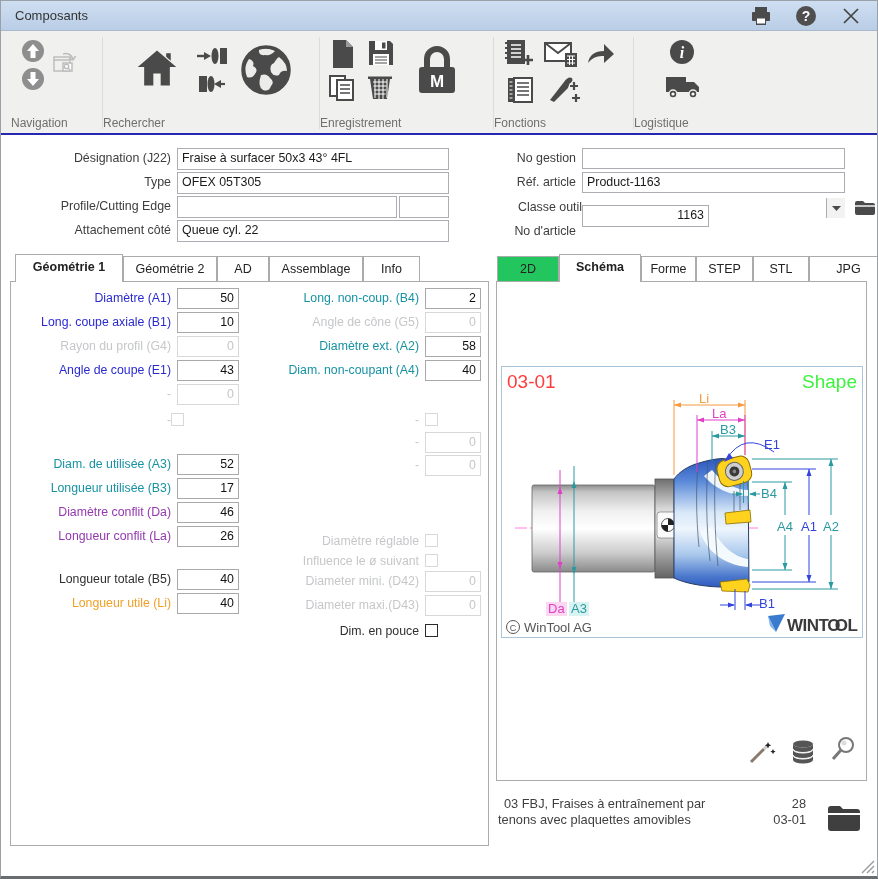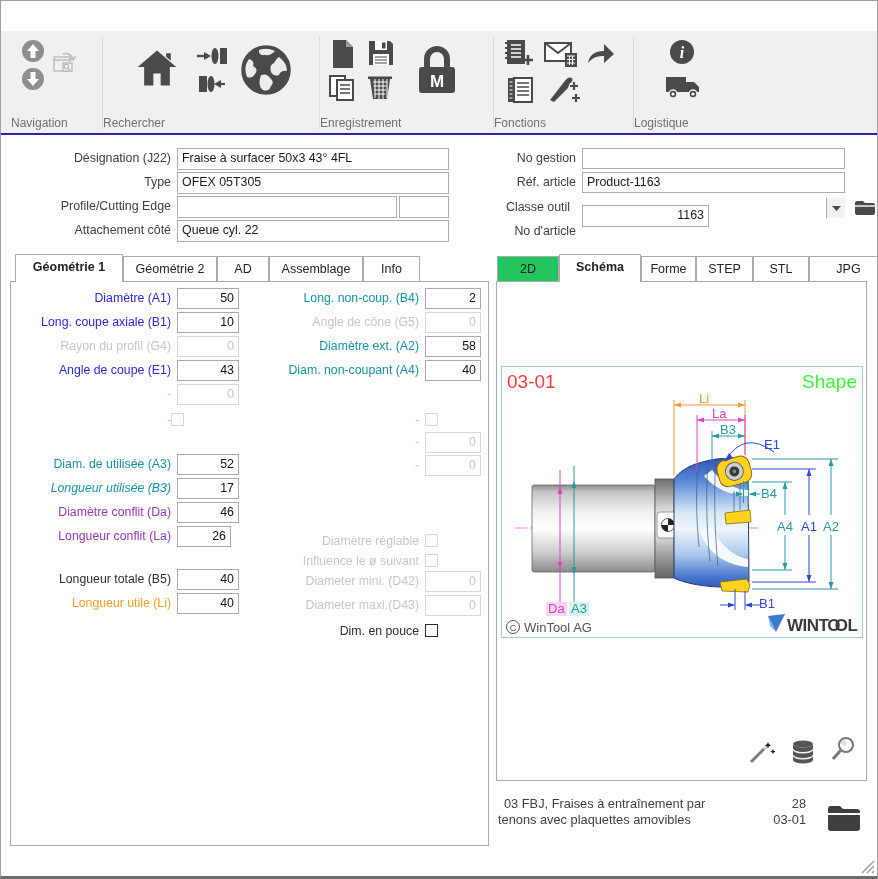--- a/index.html
+++ b/index.html
@@ -28,20 +28,44 @@
 .c-blue { color:#2a2ad0; } .c-teal { color:#1792a2; } .c-purple { color:#9438b0; }
 .c-orange { color:#f0a028; } .c-black { color:#2f2f2f; } .c-dis { color:#c6c7c9; }
 .drawbox { position:absolute; left:500px; top:365px; width:362px; height:272px; border:1px solid #aac4da; }
 .ft { position:absolute; font-size:12.8px; color:#3f3f3f; }
 </style>
 </head>
 <body>
 
 <div class="window">
 
+  <div class="titlebar">
+    <span class="title">Composants</span>
+    <div class="tb-btn" style="left:748px;">
+      <svg width="24" height="22" viewBox="0 0 24 22">
+          <g fill="#4b4b4b">
+            <rect x="6" y="2" width="12" height="5"></rect>
+            <rect x="3" y="7" width="18" height="9" rx="1"></rect>
+            <rect x="7" y="12" width="10" height="8" fill="#4b4b4b"></rect>
+            <rect x="8" y="13.5" width="8" height="5" fill="#fff"></rect>
+          </g>
+        </svg>
+    </div>
+    <div class="tb-btn" style="left:793px;">
+      <svg width="24" height="22" viewBox="0 0 24 22">
+          <circle cx="12" cy="11" r="10" fill="#4f4f4f"></circle>
+          <text x="12" y="16" font-size="14" font-weight="bold" fill="#fff" text-anchor="middle" font-family="Liberation Sans,sans-serif">?</text>
+        </svg>
+    </div>
+    <div class="tb-btn" style="left:838px;">
+      <svg width="24" height="22" viewBox="0 0 24 22">
+          <path d="M5 4 L19 18 M19 4 L5 18" stroke="#444" stroke-width="1.7" fill="none"></path>
+        </svg>
+    </div>
+  </div>
 
   <div class="ribbon"></div>
   <div class="rib-sep" style="left:101px;"></div>
   <div class="rib-sep" style="left:318px;"></div>
   <div class="rib-sep" style="left:492px;"></div>
   <div class="rib-sep" style="left:632px;"></div>
 
   <div class="rib-ico" style="left:20px; top:38px;">
     <svg width="24" height="24" viewBox="0 0 24 24">
         <circle cx="12" cy="12" r="11" fill="#8e8e8e"></circle>
@@ -207,21 +231,21 @@
   <div class="flabel" style="left:20px; top:195px; width:150px;">Profile/Cutting Edge</div>
   <div class="inp" style="left:176px; top:195px; width:220px; height:22px;"></div>
   <div class="inp" style="left:398px; top:195px; width:50px; height:22px;"></div>
   <div class="flabel" style="left:20px; top:219px; width:150px;">Attachement côté</div>
   <div class="inp" style="left:176px; top:219px; width:272px; height:22px;">Queue cyl. 22</div>
 
   <div class="flabel" style="left:455px; top:147px; width:120px;">No gestion</div>
   <div class="inp" style="left:581px; top:147px; width:263px; height:21px;"></div>
   <div class="flabel" style="left:455px; top:171px; width:120px;">Réf. article</div>
   <div class="inp" style="left:581px; top:171px; width:263px; height:21px;">Product-1163</div>
-  <div class="flabel" style="left:449px; top:196px; width:120px;">Classe outil</div>
+  <div class="flabel" style="left:461px; top:196px; width:120px;">Classe outil</div>
   <div style="position:absolute; left:825px; top:197px; width:19px; height:20px; border-left:1px solid #abadb3; background:#f2f2f2;">
     <svg width="19" height="20" viewBox="0 0 19 20">
         <path d="M5 8 h9 l-4.5 5 z" fill="#4a4a4a"></path>
       </svg>
   </div>
   <div class="rib-ico" style="left:852px; top:196px;">
     <svg width="24" height="22" viewBox="0 0 24 22">
         <path d="M2 6 q0 -2 2 -2 h6 l2 2 h8 q2 0 2 2 v8 q0 2 -2 2 h-16 q-2 0 -2 -2 z" fill="#4a4a4a"></path>
         <path d="M2 9 h20" stroke="#fff" stroke-width="1.4"></path>
       </svg>
@@ -256,26 +280,26 @@
       <div class="geo-label c-dis" style="left: 20px; top: 335px; width: 150px;">Rayon du profil (G4)</div>
       <div class="geo-inp dis" style="left: 176px; top: 335px; width: 62px; height: 21px;">0</div>
       <div class="geo-label c-blue" style="left: 20px; top: 359px; width: 150px;">Angle de coupe (E1)</div>
       <div class="geo-inp" style="left: 176px; top: 359px; width: 62px; height: 21px;">43</div>
       <div class="geo-label c-dis" style="left: 20px; top: 383px; width: 150px;">-</div>
       <div class="geo-inp dis" style="left: 176px; top: 383px; width: 62px; height: 21px;">0</div>
       <div class="geo-label c-dis" style="left: 20px; top: 409px; width: 150px;">-</div>
       <div class="cb dis" style="left: 170px; top: 412px;"></div>
       <div class="geo-label c-teal" style="left: 20px; top: 453px; width: 150px;">Diam. de utilisée (A3)</div>
       <div class="geo-inp" style="left: 176px; top: 453px; width: 62px; height: 21px;">52</div>
-      <div class="geo-label c-teal" style="left: 20px; top: 477px; width: 150px; font-style: italic;">Longueur utilisée (B3)</div>
+      <div class="geo-label c-teal" style="left: 20px; top: 477px; width: 150px;">Longueur utilisée (B3)</div>
       <div class="geo-inp" style="left: 176px; top: 477px; width: 62px; height: 21px;">17</div>
       <div class="geo-label c-purple" style="left: 20px; top: 501px; width: 150px;">Diamètre conflit (Da)</div>
       <div class="geo-inp" style="left: 176px; top: 501px; width: 62px; height: 21px;">46</div>
       <div class="geo-label c-purple" style="left: 20px; top: 525px; width: 150px;">Longueur conflit (La)</div>
-      <div class="geo-inp" style="left: 176px; top: 525px; width: 54px; height: 21px;">26</div>
+      <div class="geo-inp" style="left: 176px; top: 525px; width: 62px; height: 21px;">26</div>
       <div class="geo-label c-black" style="left: 20px; top: 568px; width: 150px;">Longueur totale (B5)</div>
       <div class="geo-inp" style="left: 176px; top: 568px; width: 62px; height: 21px;">40</div>
       <div class="geo-label c-orange" style="left: 20px; top: 592px; width: 150px;">Longueur utile (Li)</div>
       <div class="geo-inp" style="left: 176px; top: 592px; width: 62px; height: 21px;">40</div>
       <div class="geo-label c-teal" style="left: 250px; top: 287px; width: 168px;">Long. non-coup. (B4)</div>
       <div class="geo-inp" style="left: 424px; top: 287px; width: 56px; height: 21px;">2</div>
       <div class="geo-label c-dis" style="left: 250px; top: 311px; width: 168px;">Angle de cône (G5)</div>
       <div class="geo-inp dis" style="left: 424px; top: 311px; width: 56px; height: 21px;">0</div>
       <div class="geo-label c-teal" style="left: 250px; top: 335px; width: 168px;">Diamètre ext. (A2)</div>
       <div class="geo-inp" style="left: 424px; top: 335px; width: 56px; height: 21px;">58</div>

